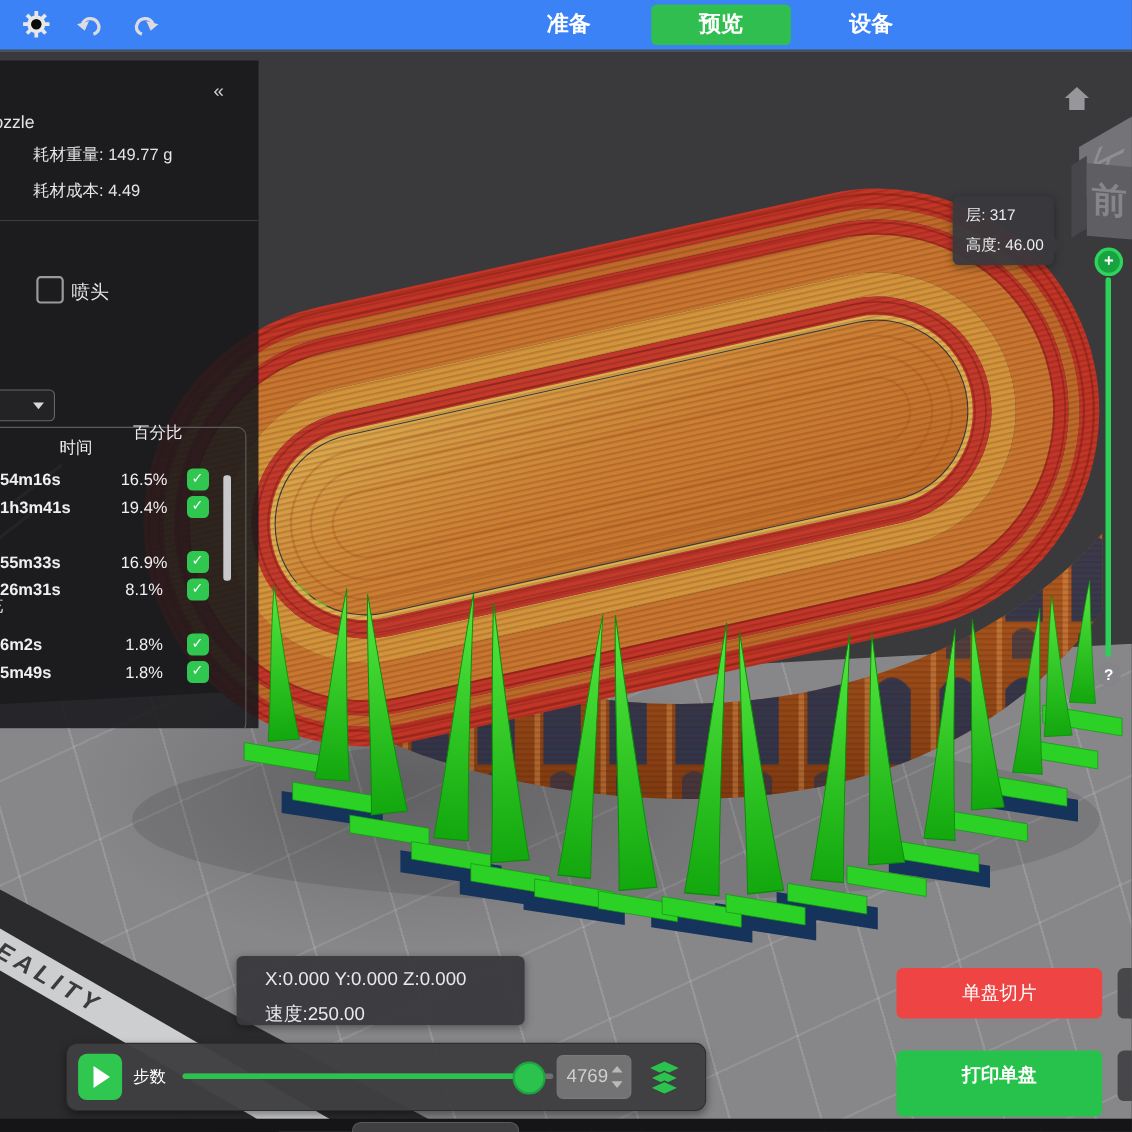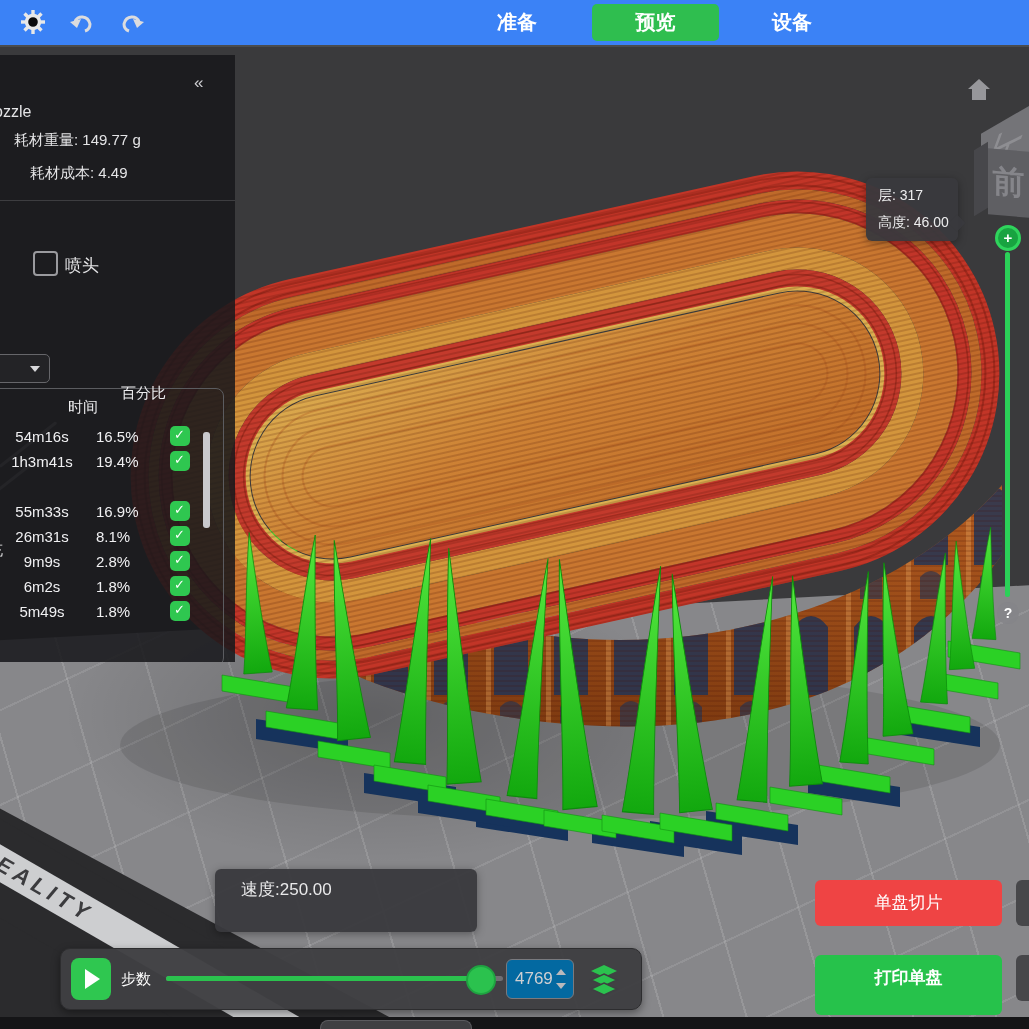--- a/index.html
+++ b/index.html
@@ -41,22 +41,22 @@
   .checkbox{left:33px;top:196px;width:21px;height:21px;border:2px solid #9a9a9e;border-radius:4px;background:transparent;}
   .gcode{left:9px;top:245px;width:123px;height:39px;border:2px solid #77777b;border-radius:9px;
          background:rgba(42,42,45,.55);color:#fff;font-size:19px;font-weight:bold;text-align:center;line-height:39px;}
   .dropdown{left:-42px;top:299px;width:90px;height:27px;border:1px solid #66666a;border-radius:5px;background:rgba(38,38,40,.8);}
   .caret{position:absolute;right:9px;top:11px;width:0;height:0;border-left:5px solid transparent;
          border-right:5px solid transparent;border-top:6px solid #d8d8da;}
   .tablebox{left:-70px;top:333px;width:292px;height:276px;border:1px solid #5b5c60;border-radius:8px;}
   .thead{top:343px;color:#ececee;font-size:15px;}
   .rows{left:0;top:370px;width:235px;height:225px;overflow:hidden;}
   .trow{position:absolute;left:0;width:235px;height:25px;}
-  .tcell-time{position:absolute;left:0;top:3px;width:84px;text-align:center;color:#f0f0f2;font-size:15px;}
-  .tcell-pct{position:absolute;left:96px;top:3px;width:70px;text-align:left;color:#f0f0f2;font-size:15px;}
+  .tcell-time{position:absolute;left:0;top:3px;width:84px;text-align:left;color:#f0f0f2;font-size:15px;font-weight:bold;}
+  .tcell-pct{position:absolute;left:96px;top:3px;width:70px;text-align:center;color:#f0f0f2;font-size:15px;}
   .tcheck{position:absolute;left:170px;top:1px;width:20px;height:20px;background:#2fc750;border-radius:5px;}
   .tcheck::after{content:"\2713";position:absolute;left:4px;top:1px;color:#fff;font-size:13px;font-weight:bold;}
   .scrollbar{left:203px;top:377px;width:7px;height:96px;background:#c9c9cc;border-radius:3px;}
   .typefrag{left:-12px;top:486px;color:#e4e4e6;font-size:15px;}
 
   
   .home{left:966px;top:76px;width:26px;height:26px;z-index:15;}
   .cube-top{left:981px;top:106px;width:48px;height:50px;background:#747478;transform:skewY(-30deg);
             transform-origin:100% 100%;z-index:15;display:flex;align-items:center;justify-content:center;}
   .cube-top span{color:#8e8e92;font-size:30px;font-weight:bold;transform:rotate(115deg) skewX(20deg);}
@@ -92,21 +92,21 @@
   
   .playerbar{left:60px;top:948px;width:580px;height:60px;background:rgba(63,63,66,.97);border-radius:10px;
     border:1px solid #2d2d2f;box-shadow:0 3px 8px rgba(0,0,0,.4);z-index:30;}
   .play{left:10px;top:9px;width:40px;height:42px;background:#2fc750;border-radius:8px;}
   .play::after{content:"";position:absolute;left:14px;top:11px;width:0;height:0;
     border-top:10px solid transparent;border-bottom:10px solid transparent;border-left:15px solid #fff;}
   .steps-label{left:60px;top:21px;color:#fff;font-size:15px;}
   .ptrack{left:105px;top:27px;width:337px;height:5px;background:#6f6f73;border-radius:3px;}
   .ptrack-fill{position:absolute;left:0;top:0;width:325px;height:5px;background:#2bc24e;border-radius:3px;}
   .phandle{left:405px;top:16px;width:26px;height:26px;border-radius:50%;background:#2bc24e;border:2px solid #1fa341;}
-  .pinput{left:445px;top:10px;width:66px;height:38px;background:#0369a1;border:1px solid #7a7a7e;border-radius:6px;}
+  .pinput{left:445px;top:10px;width:66px;height:38px;background:#737373;border:1px solid #7a7a7e;border-radius:6px;}
   .pinput input{position:absolute;left:0;top:0;width:48px;height:36px;background:transparent;border:none;outline:none;
     color:#cfcfd2;font-size:17px;padding-left:8px;font-family:"Liberation Sans","DejaVu Sans",sans-serif;}
   .spin-up{position:absolute;right:7px;top:9px;width:0;height:0;border-left:5px solid transparent;
     border-right:5px solid transparent;border-bottom:6px solid #b9b9bc;}
   .spin-dn{position:absolute;right:7px;bottom:9px;width:0;height:0;border-left:5px solid transparent;
     border-right:5px solid transparent;border-top:6px solid #b9b9bc;}
   .layersicon{left:526px;top:13px;width:34px;height:34px;}
 
   .bottom-strip{left:0;top:1017px;width:1029px;height:12px;background:#151517;z-index:35;}
   .bottom-tab{left:320px;top:1020px;width:150px;height:9px;background:#3f3f42;border:1px solid #5a5a5e;
@@ -309,31 +309,31 @@
       <polygon points="26,13 15,10 19,19" fill="#dcdcde"></polygon>
     </svg>
     <div class="abs tab" style="left:497px;">准备</div>
     <div class="abs tab-pill">预览</div>
     <div class="abs tab" style="left:772px;">设备</div>
   </div>
 
   <div class="abs panel">
     <div class="abs collapse">«</div>
     <div class="abs txt" style="left:-6px;top:48px;font-size:16px;">ozzle</div>
-    <div class="abs txt" style="left:14px;top:76px;">耗材重量: 149.77 g</div>
+    <div class="abs txt" style="left:30px;top:76px;">耗材重量: 149.77 g</div>
     <div class="abs txt" style="left:30px;top:109px;">耗材成本: 4.49</div>
     <div class="abs pdivider"></div>
     <div class="abs checkbox"></div>
     <div class="abs txt" style="left:65px;top:199px;font-size:17px;">喷头</div>
     <div class="abs dropdown">
       <div class="caret"></div>
     </div>
 
     <div class="abs tablebox"></div>
-    <div class="abs thead" style="left:0;top:343px;width:84px;text-align:right;padding-left:14px;">时间</div>
+    <div class="abs thead" style="left:0;top:343px;width:84px;text-align:right;">时间</div>
     <div class="abs thead" style="left:96px;top:329px;width:70px;text-align:right;">百分比</div>
     <div class="abs typefrag">充</div>
 
     <div class="abs rows">
       <div class="trow" style="top:0;">
         <div class="tcell-time">54m16s</div>
         <div class="tcell-pct">16.5%</div>
         <div class="tcheck"></div>
       </div>
       <div class="trow" style="top:25px;">
@@ -342,25 +342,20 @@
         <div class="tcheck"></div>
       </div>
       <div class="trow" style="top:75px;">
         <div class="tcell-time">55m33s</div>
         <div class="tcell-pct">16.9%</div>
         <div class="tcheck"></div>
       </div>
       <div class="trow" style="top:100px;">
         <div class="tcell-time">26m31s</div>
         <div class="tcell-pct">8.1%</div>
-        <div class="tcheck"></div>
-      </div>
-      <div class="trow" style="top:125px;">
-        <div class="tcell-time">9m9s</div>
-        <div class="tcell-pct">2.8%</div>
         <div class="tcheck"></div>
       </div>
       <div class="trow" style="top:150px;">
         <div class="tcell-time">6m2s</div>
         <div class="tcell-pct">1.8%</div>
         <div class="tcheck"></div>
       </div>
       <div class="trow" style="top:175px;">
         <div class="tcell-time">5m49s</div>
         <div class="tcell-pct">1.8%</div>
@@ -383,20 +378,21 @@
 
   <div class="abs slider-track"></div>
   <div class="abs slider-plus">+</div>
   <div class="abs help">?</div>
 
   <div class="abs tt tt-top">
     <div>层: 317</div>
     <div>高度: 46.00</div>
   </div>
   <div class="abs tt tt-coord">
+    <div>X:0.000  Y:0.000  Z:0.000</div>
     <div>速度:250.00</div>
   </div>
 
   <div class="abs btn btn-slice">单盘切片</div>
   <div class="abs frag" style="top:880px;"></div>
   <div class="abs btn btn-print">打印单盘</div>
   <div class="abs frag" style="top:955px;"></div>
 
   <div class="abs playerbar">
     <div class="abs play"></div>

